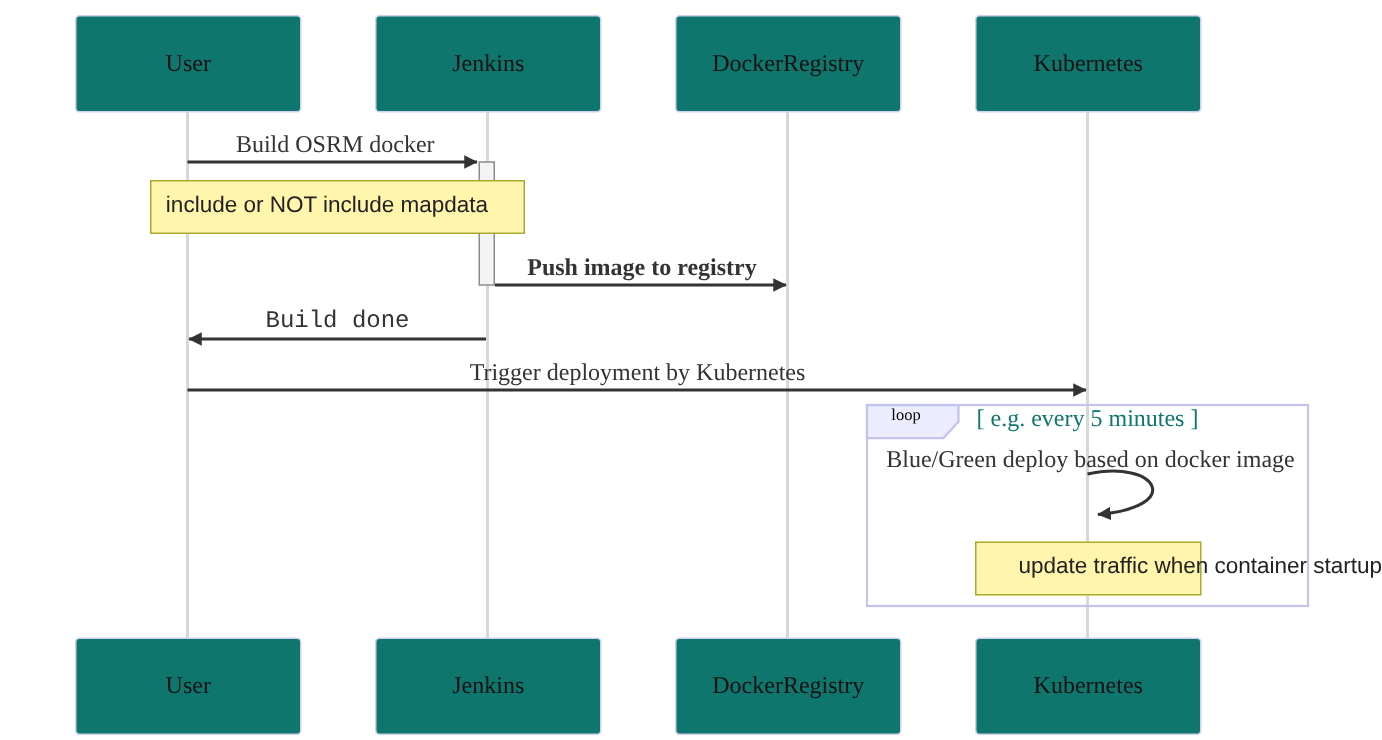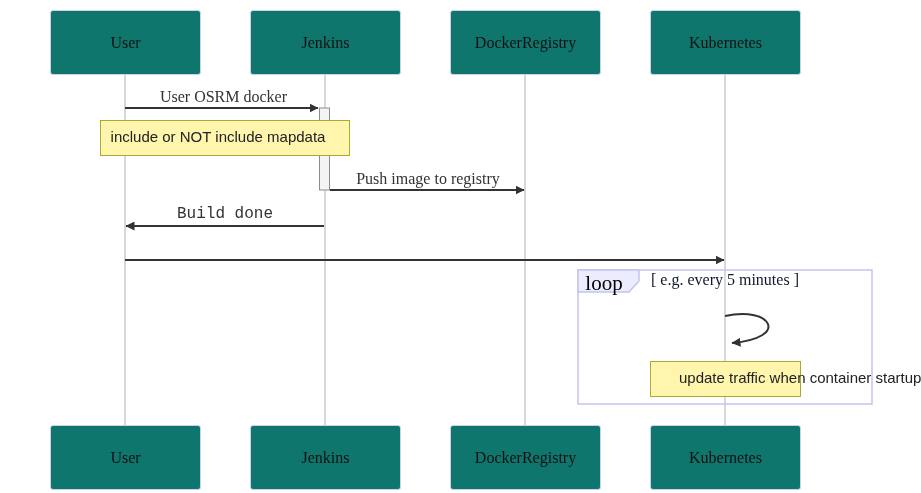--- a/index.html
+++ b/index.html
@@ -33,26 +33,26 @@
     border:1px solid #AAAA33;
   }
   .note-text{
     position:absolute;
     font-family:"Liberation Sans","DejaVu Sans",sans-serif;
     font-size:15px;color:#222222;
     white-space:nowrap;
   }
   .loop-label{
     position:absolute;
-    font-size:21px;color:#000000;
+    font-size:11px;color:#000000;
     text-align:center;
   }
   .guard-label{
     position:absolute;
-    font-size:16px;color:#0f172a;
+    font-size:16px;color:#0f766e;
     text-align:center;
     white-space:nowrap;
   }
 </style>
 </head>
 <body>
 
 <div id="canvas">
 
   <svg id="wires" width="921" height="493" viewBox="0 0 921 493">
@@ -98,23 +98,25 @@
   <div class="actor-box" style="left:250px;top:425px;">
     <span>Jenkins</span>
   </div>
   <div class="actor-box" style="left:450px;top:425px;">
     <span>DockerRegistry</span>
   </div>
   <div class="actor-box" style="left:650px;top:425px;">
     <span>Kubernetes</span>
   </div>
 
-  <div class="msg-label" style="left:125px;width:197px;top:88px;">User OSRM docker</div>
-  <div class="msg-label" style="left:330px;width:196px;top:170px;">Push image to registry</div>
+  <div class="msg-label" style="left:125px;width:197px;top:88px;">Build OSRM docker</div>
+  <div class="msg-label" style="left:330px;width:196px;top:170px;font-weight:bold;">Push image to registry</div>
   <div class="msg-label" style="left:125px;width:200px;top:205px;font-family:Liberation Mono, monospace;">Build done</div>
+  <div class="msg-label" style="left:125px;width:600px;top:240px;">Trigger deployment by Kubernetes</div>
+  <div class="msg-label" style="left:578px;width:298px;top:298px;">Blue/Green deploy based on docker image</div>
 
   <div class="loop-label" style="left:578px;top:271px;width:52px;">loop</div>
   <div class="guard-label" style="left:578px;top:271px;width:294px;">[ e.g. every 5 minutes ]</div>
 
   <div class="note-box" style="left:100px;top:120px;width:248px;height:34px;"></div>
   <div class="note-text" style="left:100px;top:120px;width:236px;height:34px;line-height:34px;text-align:center;">include or NOT include mapdata</div>
 
   <div class="note-box" style="left:650px;top:361px;width:149px;height:34px;"></div>
   <div class="note-text" style="left:667px;top:361px;height:34px;line-height:34px;margin-left:12px;">update traffic when container startup</div>
 

